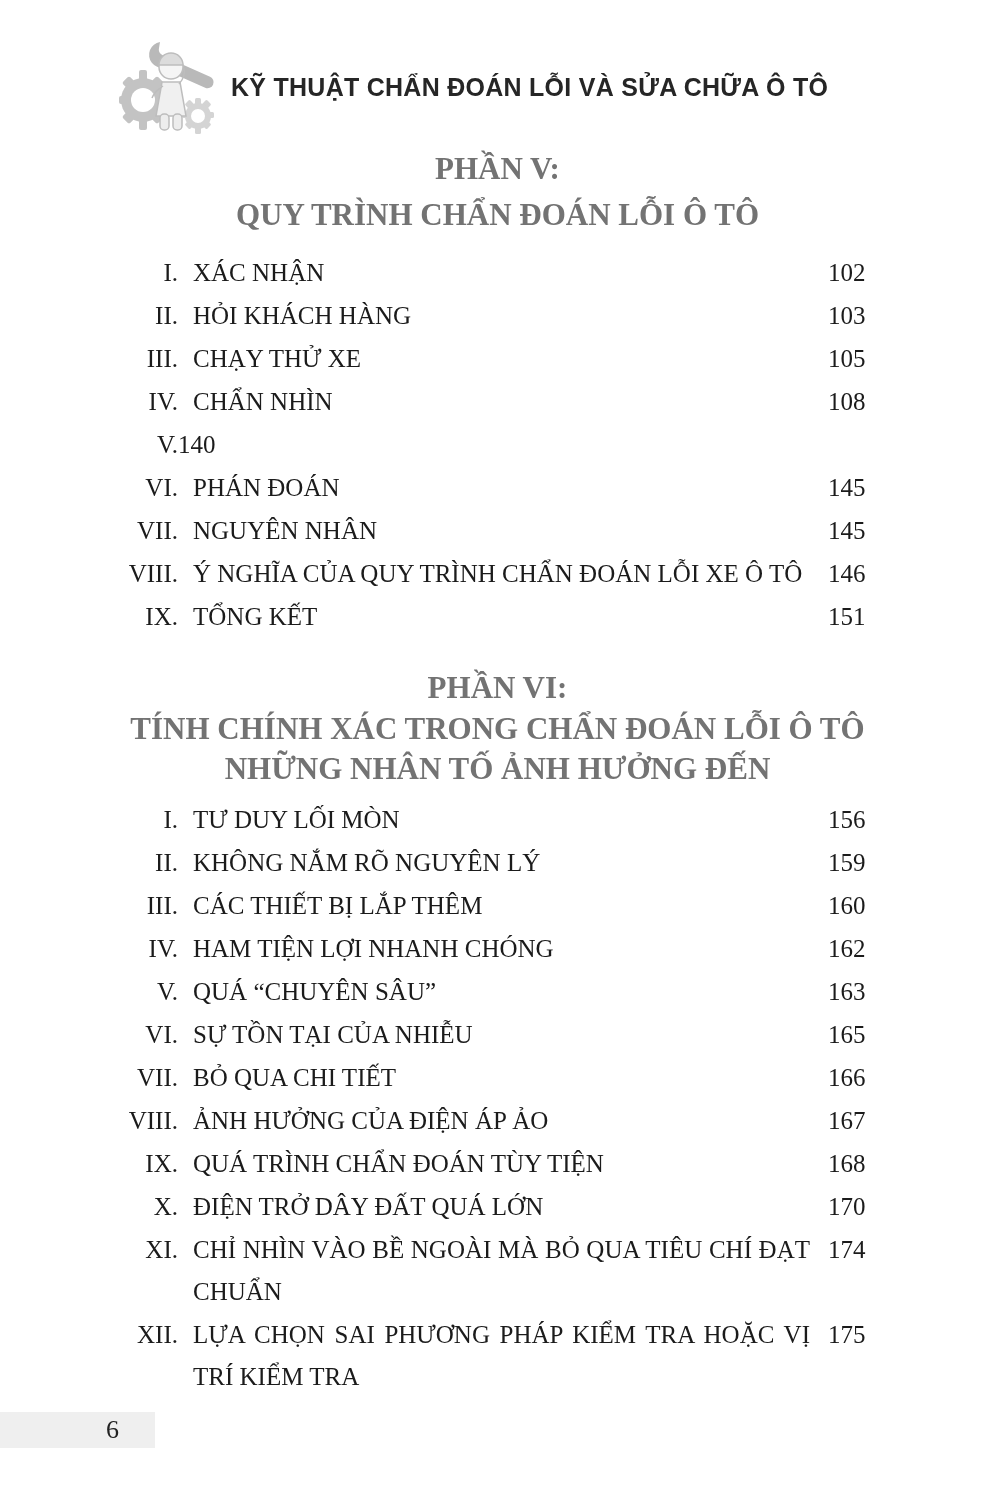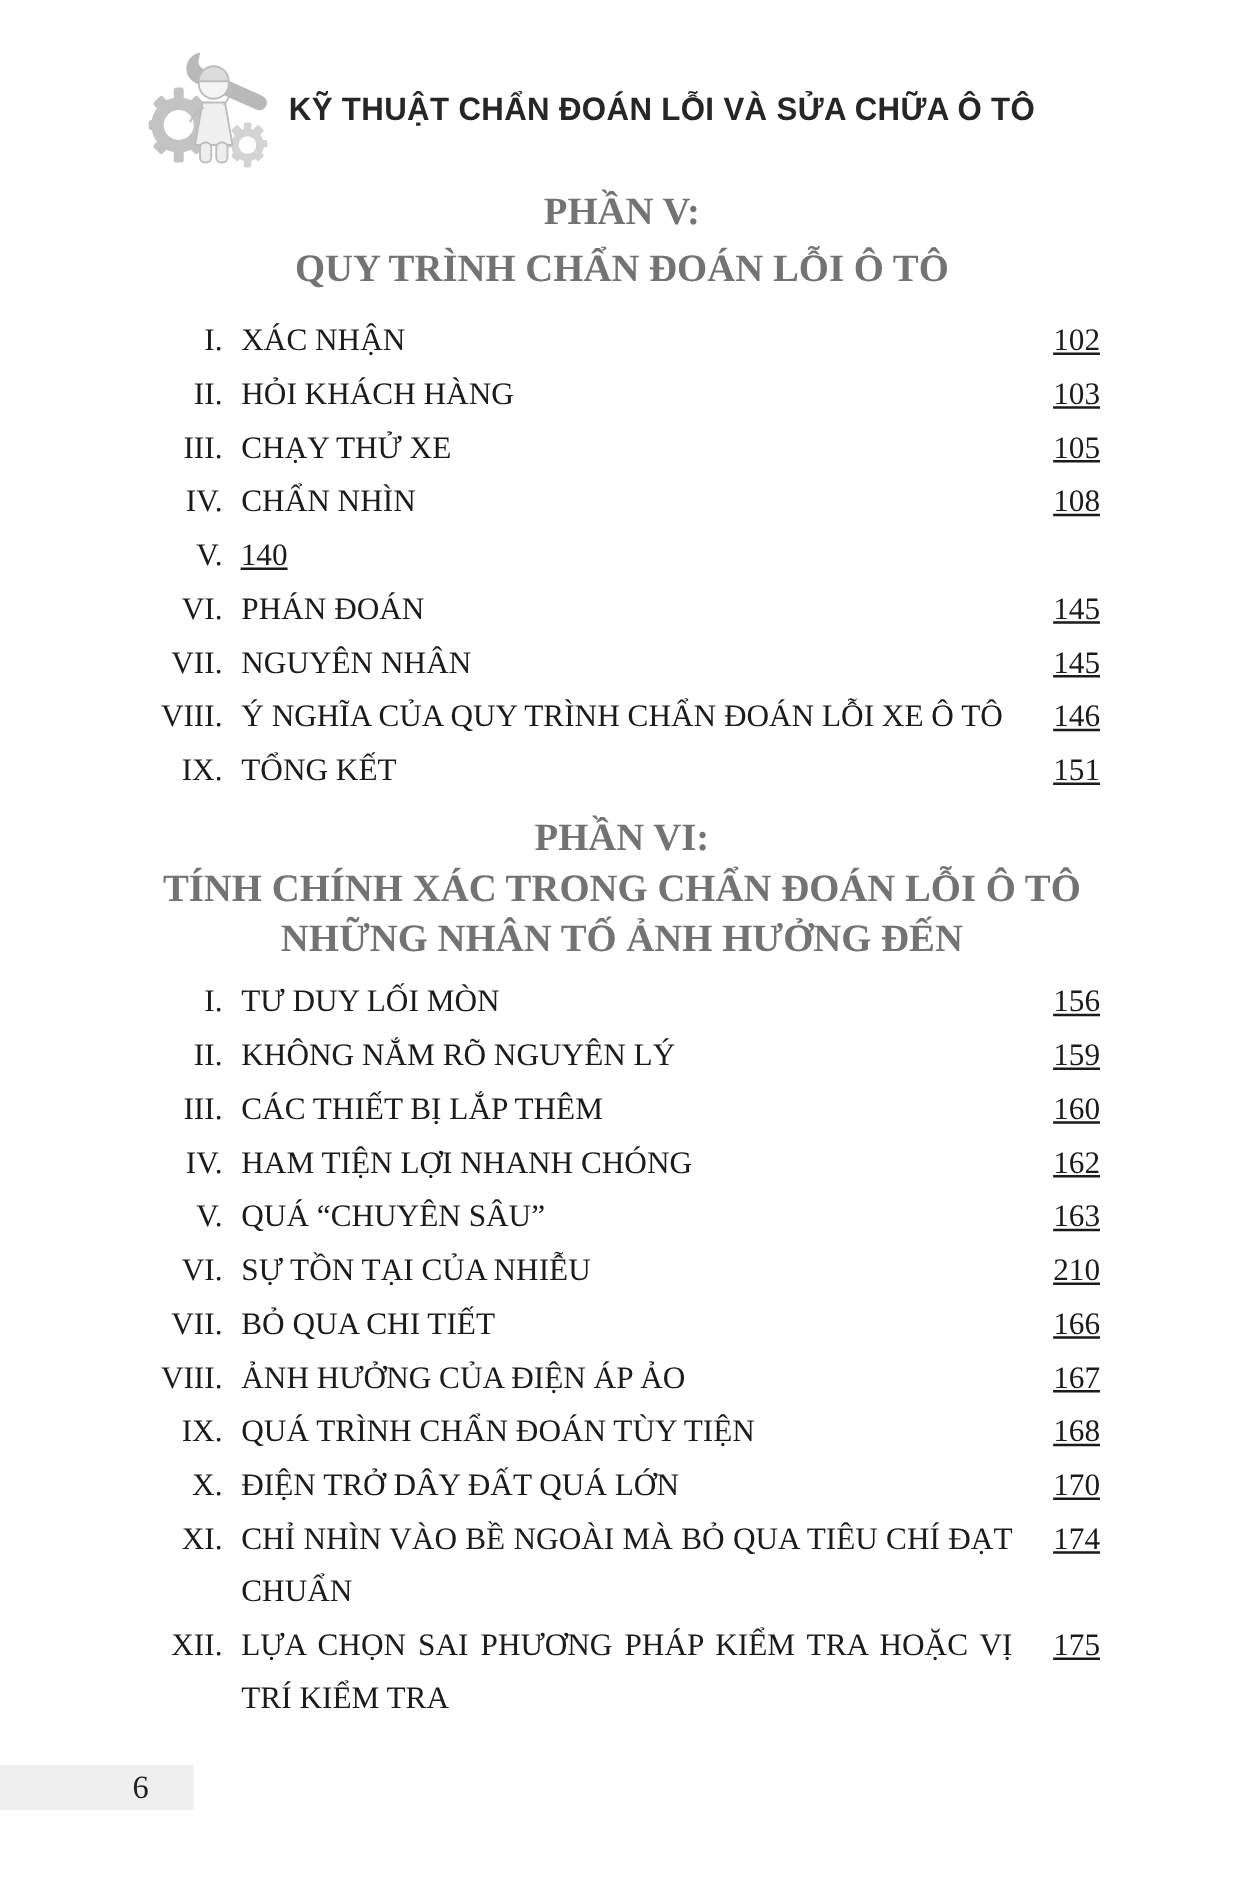--- a/index.html
+++ b/index.html
@@ -27,33 +27,33 @@
   .content { position:absolute; left:115px; top:146px; width:765px; }
 
   .section-heading, .section-subtitle {
     text-align:center; font-weight:bold; color:#737373;
     font-size:31px;
   }
   .sec-v .section-heading  { line-height:46px; }
   .sec-v .section-subtitle { line-height:46px; }
   .sec-v .toc-list { margin-top:14px; }
 
-  .sec-vi { margin-top:11px; }
+  .sec-vi { margin-top:29px; }
   .sec-vi .section-heading  { line-height:42px; }
   .sec-vi .section-subtitle { line-height:40px; }
   .sec-vi .toc-list { margin-top:10px; }
 
   .toc-row {
     display:flex; align-items:flex-start;
     line-height:42px; margin-bottom:1px;
     font-size:25px;
   }
   .toc-num   { width:63px; text-align:right; flex:none; }
   .toc-title { flex:1; padding-left:15px; padding-right:18px; text-align:justify; }
-  .toc-page  { width:52px; text-align:right; flex:none;text-decoration:underline; }
+  .toc-page  { width:52px; text-align:left; flex:none; }
 
   
   .footer-bar {
     position:absolute; left:0; top:1412px;
     width:155px; height:36px; background:#efefef;
   }
   .footer-page-number {
     display:block; text-align:right; padding-right:36px;
     line-height:36px; font-size:26px; color:#222;
   }
@@ -191,21 +191,21 @@
         <span class="toc-page">162</span>
       </div>
       <div class="toc-row">
         <span class="toc-num">V.</span>
         <span class="toc-title">QUÁ “CHUYÊN SÂU”</span>
         <span class="toc-page">163</span>
       </div>
       <div class="toc-row">
         <span class="toc-num">VI.</span>
         <span class="toc-title">SỰ TỒN TẠI CỦA NHIỄU</span>
-        <span class="toc-page">210</span>
+        <span class="toc-page">165</span>
       </div>
       <div class="toc-row">
         <span class="toc-num">VII.</span>
         <span class="toc-title">BỎ QUA CHI TIẾT</span>
         <span class="toc-page">166</span>
       </div>
       <div class="toc-row">
         <span class="toc-num">VIII.</span>
         <span class="toc-title">ẢNH HƯỞNG CỦA ĐIỆN ÁP ẢO</span>
         <span class="toc-page">167</span>

